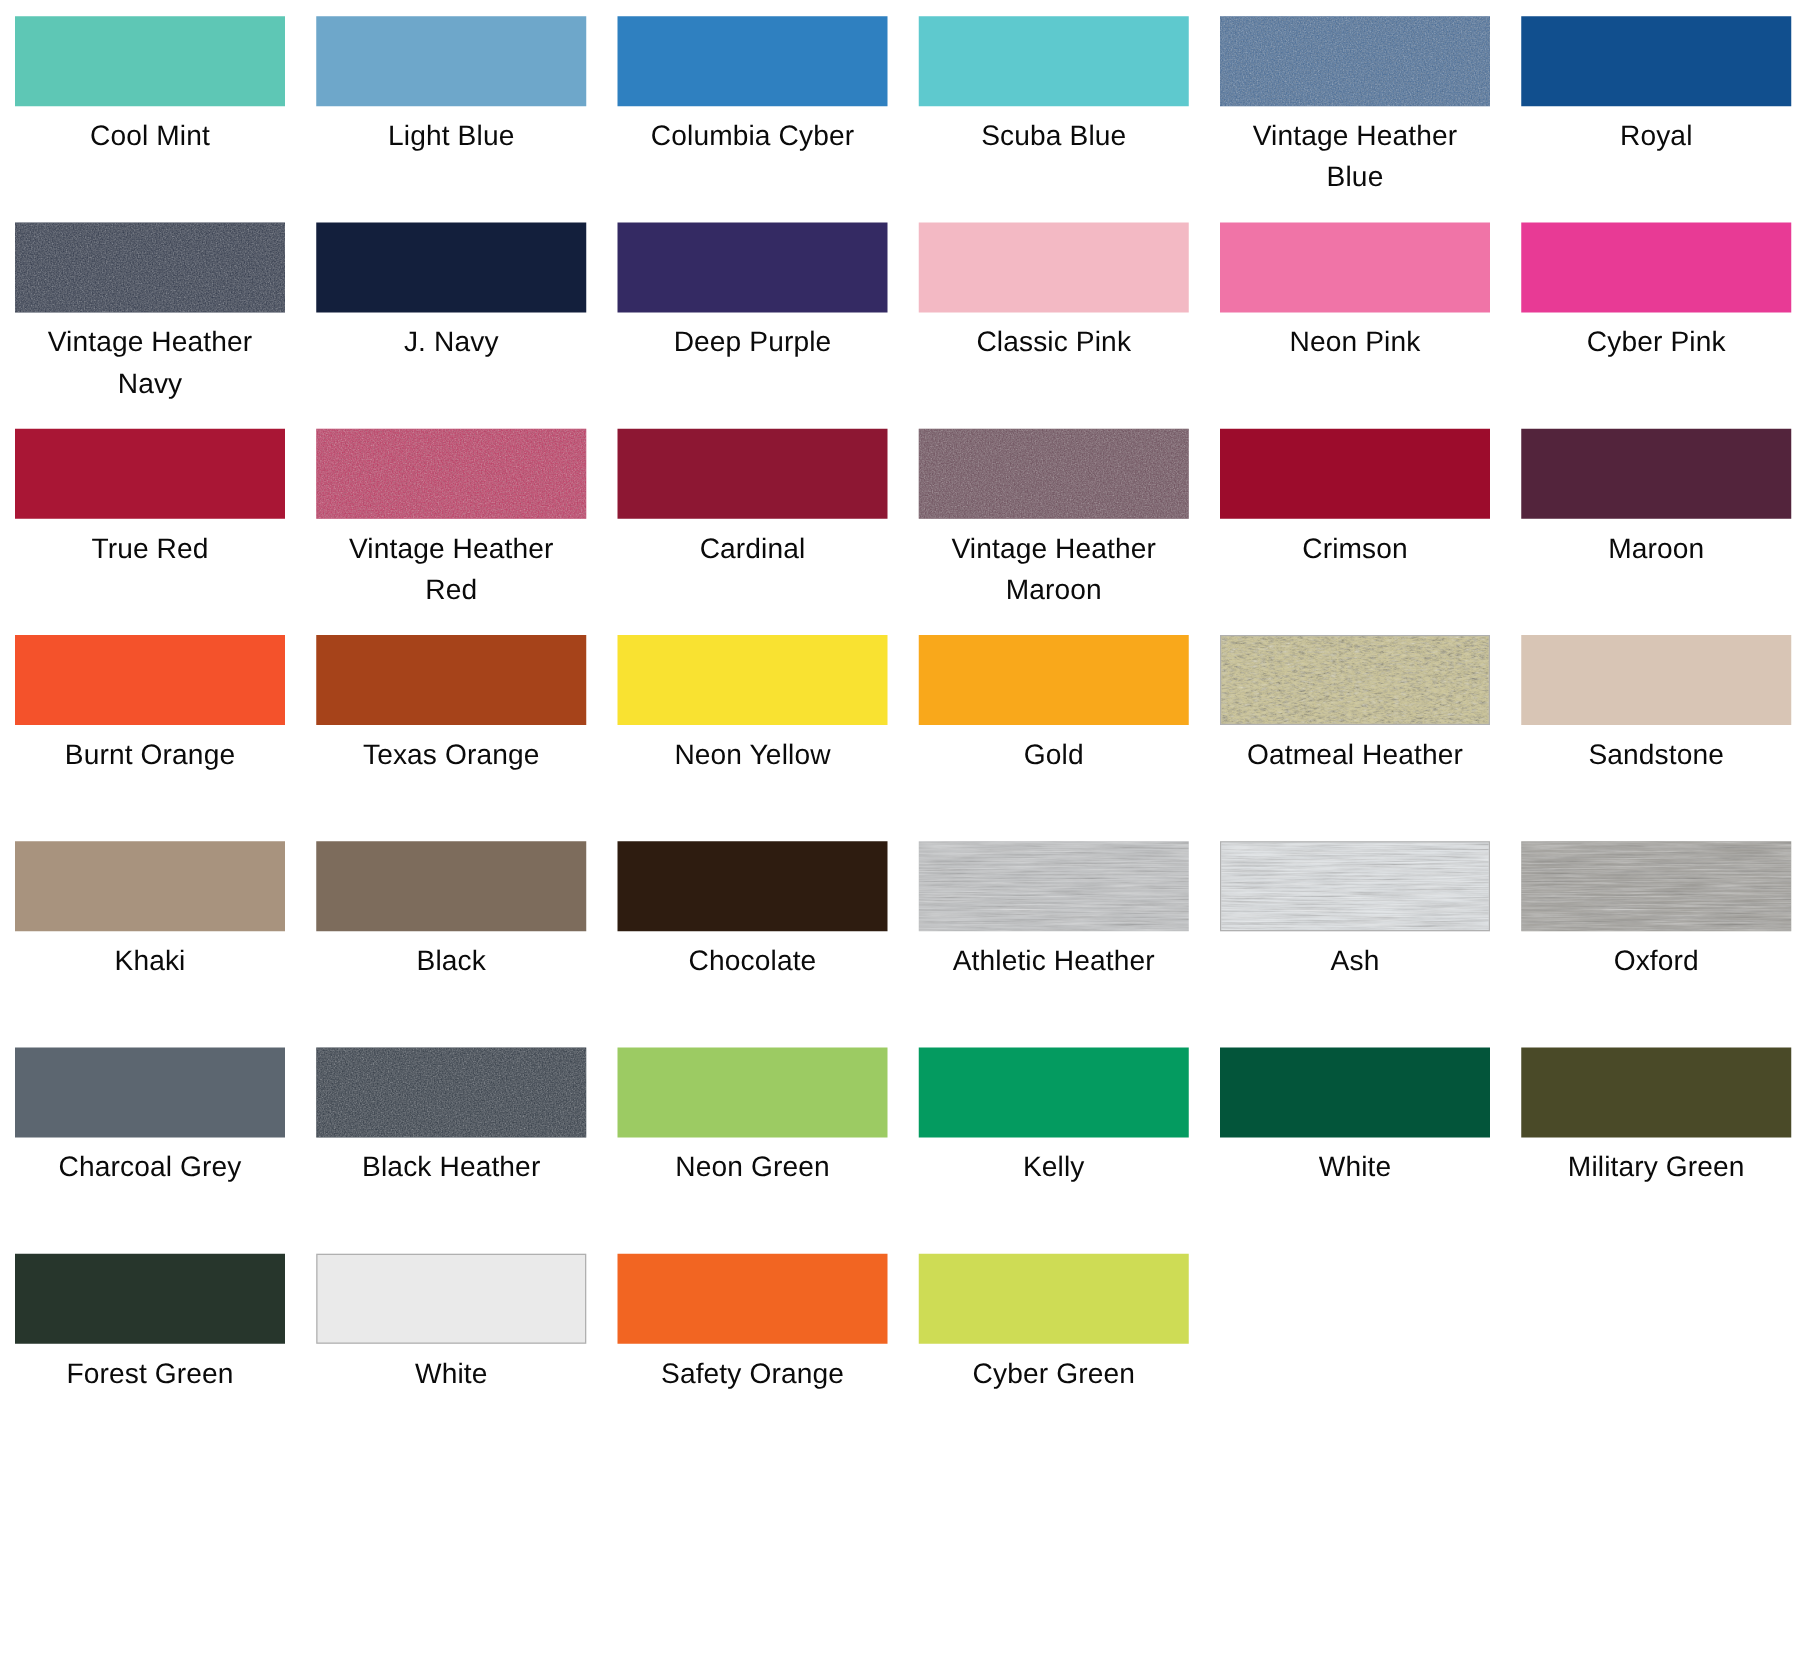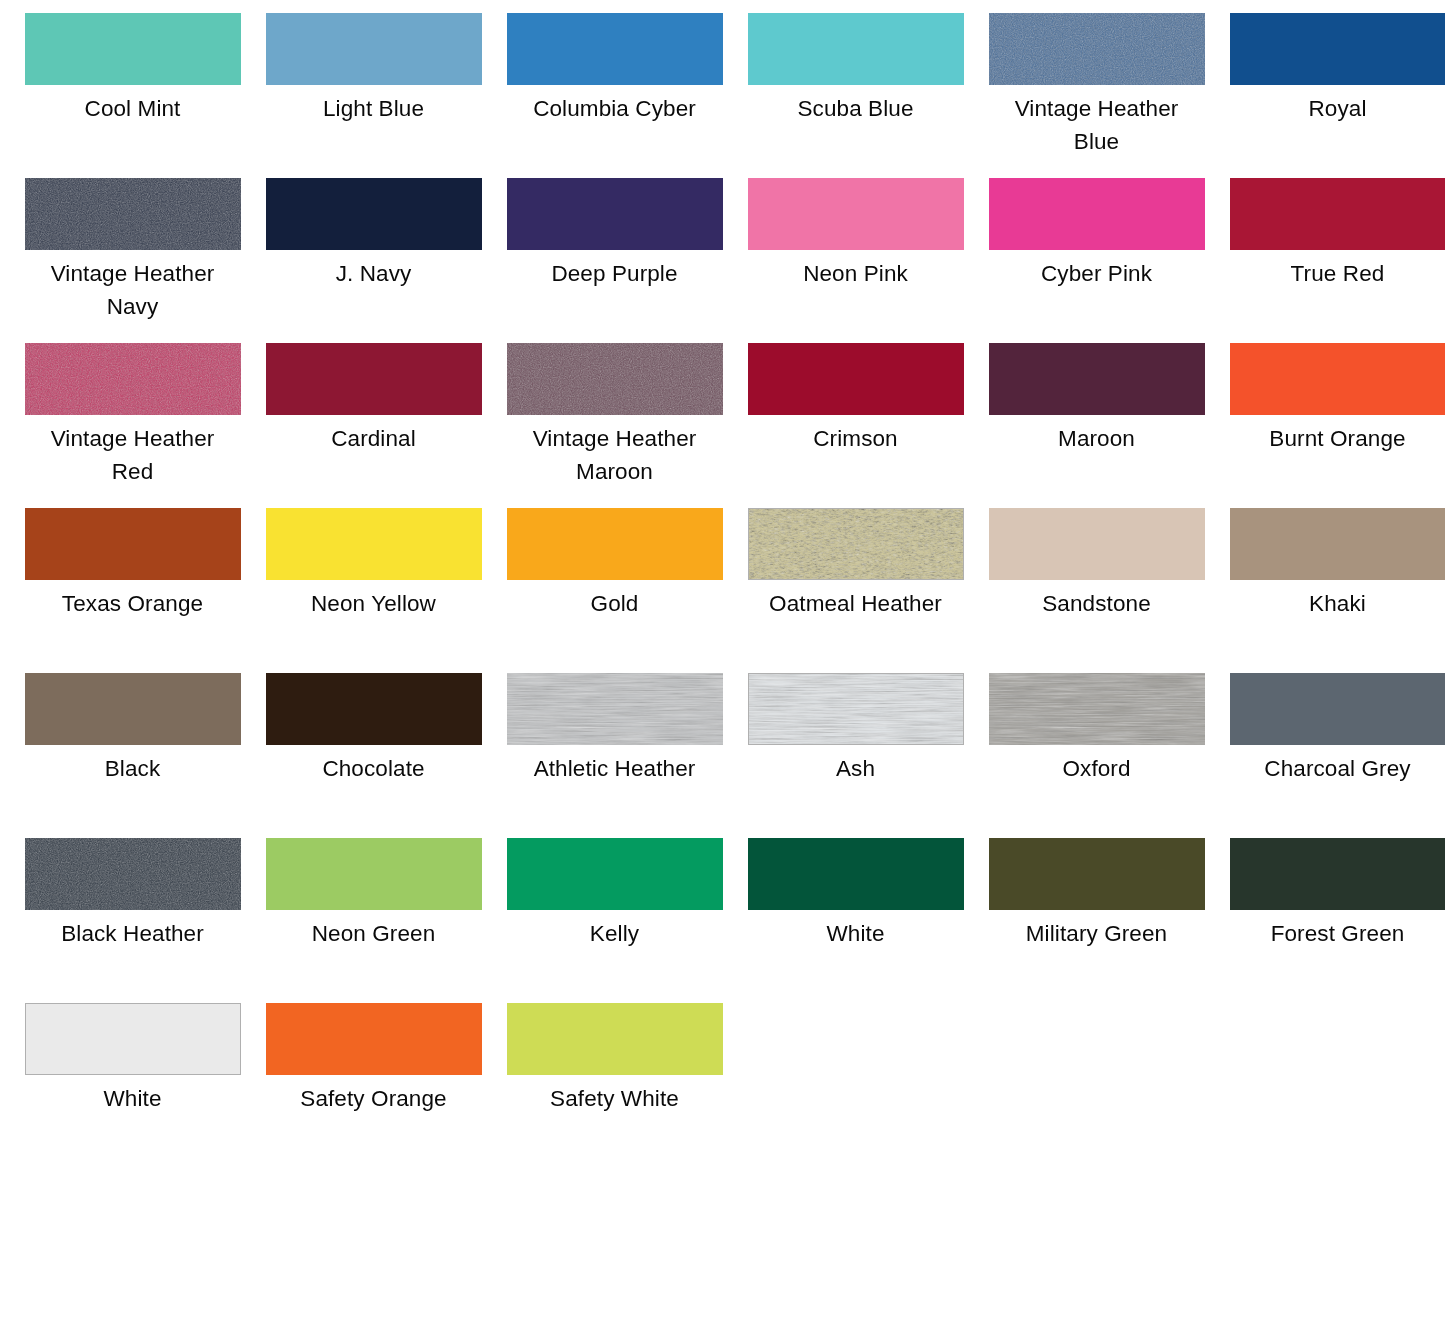--- a/index.html
+++ b/index.html
@@ -16,21 +16,21 @@
     grid-template-columns: repeat(6, 241px);
     grid-auto-rows: 165px;
     padding: 13px 0 0 12px;
     align-content: start;
   }
   .swatch-cell {
     width: 241px;
     height: 165px;
     display: flex;
     flex-direction: column;
-    align-items: center;
+    align-items: flex-start;
   }
   .swatch-chip {
     position: relative;
     width: 216px;
     height: 72px;
     overflow: hidden;
     background-repeat: repeat;
   }
   .swatch-chip .tex {
     position: absolute;
@@ -124,20 +124,24 @@
     </div>
     <div class="swatch-cell">
       <div class="swatch-chip" style="background: rgb(19, 31, 60);"></div>
       <div class="swatch-label">J. Navy</div>
     </div>
     <div class="swatch-cell">
       <div class="swatch-chip" style="background: rgb(52, 42, 99);"></div>
       <div class="swatch-label">Deep Purple</div>
     </div>
     <div class="swatch-cell">
+      <div class="swatch-chip" style="background: rgb(243, 185, 196);"></div>
+      <div class="swatch-label">Classic Pink</div>
+    </div>
+    <div class="swatch-cell">
       <div class="swatch-chip" style="background: rgb(240, 116, 167);"></div>
       <div class="swatch-label">Neon Pink</div>
     </div>
     <div class="swatch-cell">
       <div class="swatch-chip" style="background: rgb(232, 58, 149);"></div>
       <div class="swatch-label">Cyber Pink</div>
     </div>
     <div class="swatch-cell">
       <div class="swatch-chip" style="background: rgb(169, 22, 53);"></div>
       <div class="swatch-label">True Red</div>
@@ -271,15 +275,15 @@
     <div class="swatch-cell">
       <div class="swatch-chip bordered" style="background: rgb(234, 234, 234);"></div>
       <div class="swatch-label">White</div>
     </div>
     <div class="swatch-cell">
       <div class="swatch-chip" style="background: rgb(242, 101, 34);"></div>
       <div class="swatch-label">Safety Orange</div>
     </div>
     <div class="swatch-cell">
       <div class="swatch-chip" style="background: rgb(206, 220, 85);"></div>
-      <div class="swatch-label">Safety White</div>
+      <div class="swatch-label">Cyber Green</div>
     </div>
   </div>
 
 </body></html>

